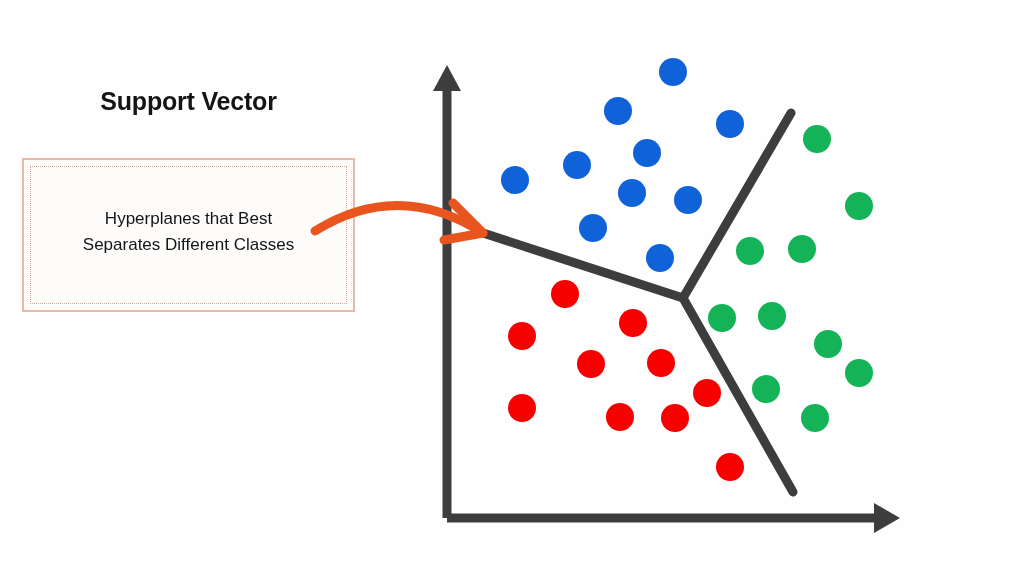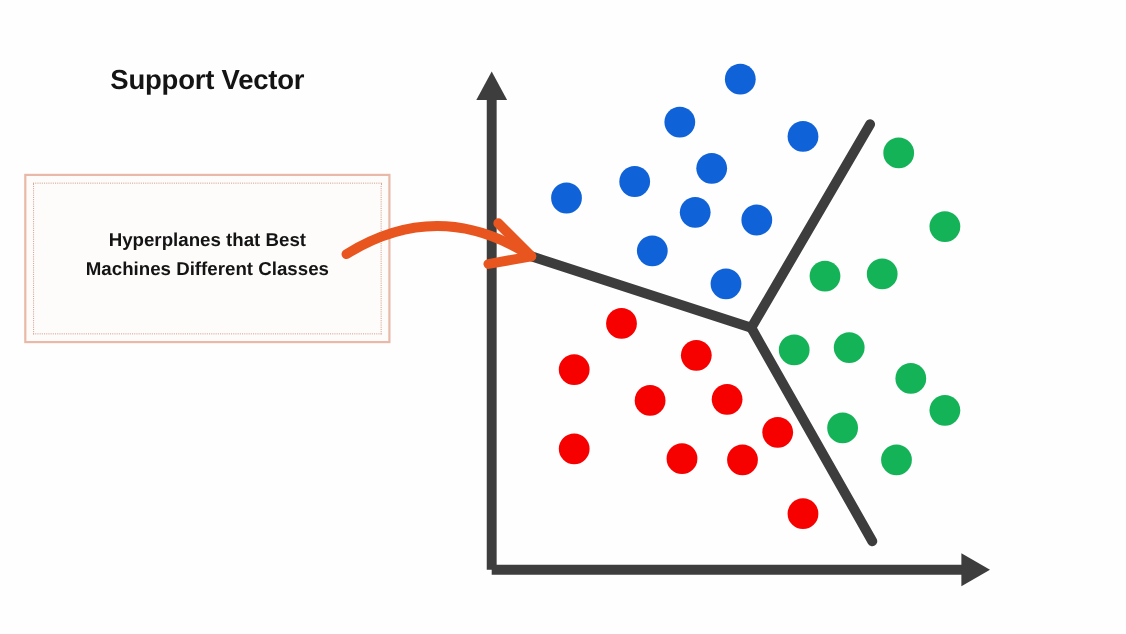--- a/index.html
+++ b/index.html
@@ -23,21 +23,21 @@
     left: 22px;
     top: 56px;
     width: 333px;
     text-align: center;
     font-size: 25px;
     font-weight: bold;
     line-height: 1.38;
     color: #141414;
     letter-spacing: -0.2px;
   }
-  #title .tline { display: block; }
+  #title .tline { display: block; margin-top: 28px; }
   
   #callout-box {
     position: absolute;
     left: 22px;
     top: 158px;
     width: 333px;
     height: 154px;
     border: 2px solid #e8b9a8;
     background: #fdfcfb;
     box-sizing: border-box;
@@ -51,21 +51,21 @@
     border: 1px dotted #d8a898;
     box-sizing: border-box;
   }
   #callout-text {
     position: absolute;
     left: 0;
     right: 0;
     top: 46px;
     text-align: center;
     font-size: 17px;
-    font-weight: bold;
+    font-weight: normal;
     line-height: 1.55;
     color: #141414;
   }
   #callout-text .cline { display: block; }
   
   #plot-svg {
     position: absolute;
     left: 0;
     top: 0;
     width: 1024px;
@@ -78,21 +78,21 @@
 <div id="slide">
 
   <div id="title">
     <span class="tline">Support Vector</span>
   </div>
 
   <div id="callout-box">
     <div id="callout-inner"></div>
     <div id="callout-text">
       <span class="cline">Hyperplanes that Best</span>
-      <span class="cline">Machines Different Classes</span>
+      <span class="cline">Separates Different Classes</span>
     </div>
   </div>
 
   <svg id="plot-svg" viewBox="0 0 1024 576">
 
     <g>
       <line id="y-axis-line" stroke-linecap="butt" x1="447" y1="518" x2="447" y2="87" stroke="#3d3d3d" stroke-width="9"></line>
       <polygon id="y-axis-head" points="447,65 433,91 461,91" fill="#3d3d3d"></polygon>
       <line id="x-axis-line" stroke-linecap="butt" x1="447" y1="518" x2="878" y2="518" stroke="#3d3d3d" stroke-width="9"></line>
       <polygon id="x-axis-head" points="900,518 874,503 874,533" fill="#3d3d3d"></polygon>

